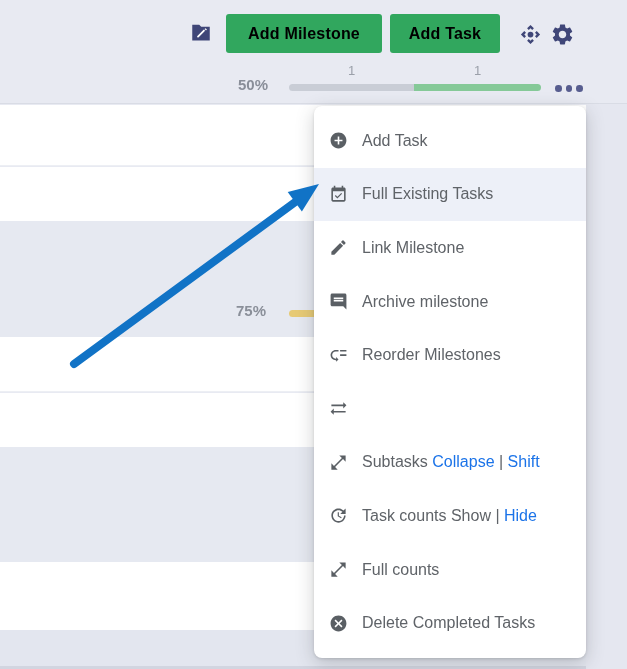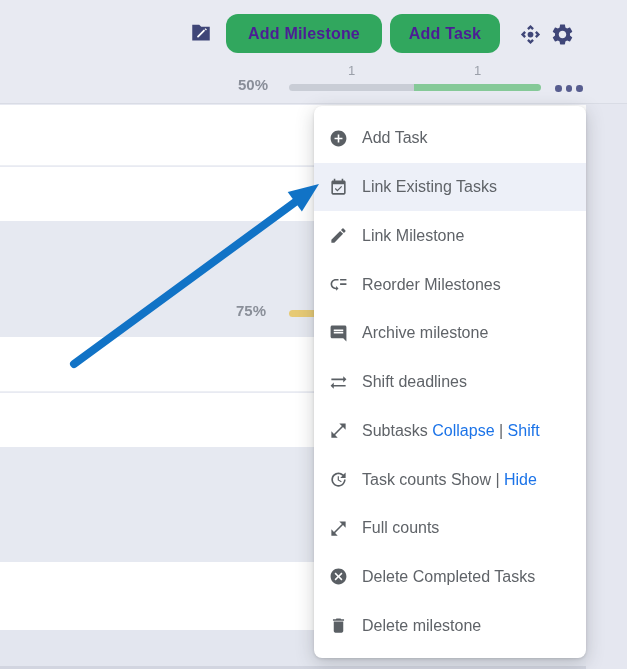--- a/index.html
+++ b/index.html
@@ -17,22 +17,22 @@
   .rs1{top:221px;height:116px;background:#e6e9f1;}
   .rw3{top:337px;height:55px;background:#ffffff;border-bottom:1px solid #edeff4;box-sizing:border-box;}
   .rw4{top:393px;height:54px;background:#ffffff;}
   .rs2{top:447px;height:115px;background:#e6e9f1;}
   .rw5{top:562px;height:68px;background:#ffffff;}
   .rs3{top:630px;height:39px;background:#e3e6ef;}
   .bstrip{left:0;top:666px;width:627px;height:3px;background:#d2d5e0;}
   .rsliver{left:586px;top:104px;width:41px;height:565px;background:#e5e7f0;}
 
   
-  .btn{display:flex;align-items:center;justify-content:center;color:#4c1d95;
-       font-size:16px;font-weight:600;border-radius:12px;cursor:pointer;letter-spacing:.2px;}
+  .btn{display:flex;align-items:center;justify-content:center;color:#000000;
+       font-size:16px;font-weight:600;border-radius:3px;cursor:pointer;letter-spacing:.2px;}
   .btn-milestone{left:226px;top:14px;width:156px;height:39px;}
   .btn-task{left:390px;top:14px;width:110px;height:39px;}
   .icon-btn{display:flex;align-items:center;justify-content:center;cursor:pointer;}
   .folder-btn{left:190px;top:22px;width:22px;height:21px;}
   .move-btn{left:519px;top:23px;width:23px;height:23px;}
   .gear-btn{left:550px;top:22px;width:25px;height:25px;}
   .icon-btn svg{width:100%;height:100%;}
 
   
   .pct50{left:238px;top:76px;width:44px;text-align:left;font-size:15px;font-weight:bold;color:#898e99;}
@@ -141,53 +141,52 @@
           </svg>
         </span>
         <span class="menu-label"><span>Add Task</span></span>
       </div>
       <div class="menu-item highlighted" style="background: rgb(237, 240, 248);">
         <span class="menu-icon" style="color: rgb(90, 95, 100);">
           <svg viewBox="0 0 24 24">
             <path d="M16.53 11.06l-1.06-1.06-4.88 4.88-2.12-2.12-1.06 1.06L10.59 17l5.94-5.94zM19 3h-1V1h-2v2H8V1H6v2H5c-1.11 0-1.99.9-1.99 2L3 19c0 1.1.89 2 2 2h14c1.1 0 2-.9 2-2V5c0-1.1-.9-2-2-2zm0 16H5V8h14v11z"></path>
           </svg>
         </span>
-        <span class="menu-label"><span>Link Existing Tasks</span></span>
+        <span class="menu-label"><span>Full Existing Tasks</span></span>
       </div>
       <div class="menu-item">
         <span class="menu-icon" style="color: rgb(90, 95, 100);">
           <svg viewBox="0 0 24 24">
             <path d="M3 17.25V21h3.75L17.81 9.94l-3.75-3.75L3 17.25zM20.71 7.04c.39-.39.39-1.02 0-1.41l-2.34-2.34a1 1 0 0 0-1.41 0l-1.83 1.83 3.75 3.75 1.83-1.83z"></path>
           </svg>
         </span>
         <span class="menu-label"><span>Link Milestone</span></span>
       </div>
       <div class="menu-item">
         <span class="menu-icon" style="color: rgb(90, 95, 100);">
           <svg viewBox="0 0 24 24">
+            <path d="M21.99 4c0-1.1-.89-2-1.99-2H4c-1.1 0-2 .9-2 2v12c0 1.1.9 2 2 2h14l4 4-.01-18zM18 12H6v-2h12v2zm0-3H6V7h12v2z"></path>
+          </svg>
+        </span>
+        <span class="menu-label"><span>Archive milestone</span></span>
+      </div>
+      <div class="menu-item">
+        <span class="menu-icon" style="color: rgb(90, 95, 100);">
+          <svg viewBox="0 0 24 24">
             <path d="M14 5h8v2h-8V5zm0 5.5h8v2h-8v-2zM2 11.5C2 15.08 4.92 18 8.5 18H9v2l3-3-3-3v2h-.5C6.02 16 4 13.98 4 11.5S6.02 7 8.5 7H12V5H8.5C4.92 5 2 7.92 2 11.5z"></path>
           </svg>
         </span>
         <span class="menu-label"><span>Reorder Milestones</span></span>
       </div>
       <div class="menu-item">
         <span class="menu-icon" style="color: rgb(90, 95, 100);">
           <svg viewBox="0 0 24 24">
-            <path d="M21.99 4c0-1.1-.89-2-1.99-2H4c-1.1 0-2 .9-2 2v12c0 1.1.9 2 2 2h14l4 4-.01-18zM18 12H6v-2h12v2zm0-3H6V7h12v2z"></path>
-          </svg>
-        </span>
-        <span class="menu-label"><span>Archive milestone</span></span>
-      </div>
-      <div class="menu-item">
-        <span class="menu-icon" style="color: rgb(90, 95, 100);">
-          <svg viewBox="0 0 24 24">
             <path d="M18 12l4-4-4-4v3H3v2h15v3zM6 12l-4 4 4 4v-3h15v-2H6v-3z"></path>
           </svg>
         </span>
-        <span class="menu-label"><span>Shift deadlines</span></span>
       </div>
       <div class="menu-item">
         <span class="menu-icon" style="color: rgb(90, 95, 100);">
           <svg viewBox="0 0 24 24">
             <path d="M21 11V3h-8l3.29 3.29-10 10L3 13v8h8l-3.29-3.29 10-10z"></path>
           </svg>
         </span>
         <span class="menu-label"><span>Subtasks </span><span style="color: rgb(27, 115, 232); margin-top: 24px;">Collapse</span><span> | </span><span style="color: rgb(27, 115, 232);">Shift</span></span>
       </div>
       <div class="menu-item">
@@ -206,28 +205,20 @@
         </span>
         <span class="menu-label"><span>Full counts</span></span>
       </div>
       <div class="menu-item">
         <span class="menu-icon" style="color: rgb(90, 95, 100);">
           <svg viewBox="0 0 24 24">
             <path d="M12 2C6.47 2 2 6.47 2 12s4.47 10 10 10 10-4.47 10-10S17.53 2 12 2zm5 13.59L15.59 17 12 13.41 8.41 17 7 15.59 10.59 12 7 8.41 8.41 7 12 10.59 15.59 7 17 8.41 13.41 12 17 15.59z"></path>
           </svg>
         </span>
         <span class="menu-label"><span>Delete Completed Tasks</span></span>
-      </div>
-      <div class="menu-item">
-        <span class="menu-icon" style="color: rgb(90, 95, 100);">
-          <svg viewBox="0 0 24 24">
-            <path d="M6 19c0 1.1.9 2 2 2h8c1.1 0 2-.9 2-2V7H6v12zM19 4h-3.5l-1-1h-5l-1 1H5v2h14V4z"></path>
-          </svg>
-        </span>
-        <span class="menu-label"><span>Delete milestone</span></span>
       </div>
     </div>
 
   <svg class="abs arrow-svg" style="color: rgb(17, 115, 198);">
     <line x1="74" y1="364" x2="298" y2="200" stroke="currentColor" stroke-width="8" stroke-linecap="round"></line>
     <polygon points="319,184 301.9,211.5 287.7,192.1" fill="currentColor"></polygon>
   </svg>
 
 </div>
 

